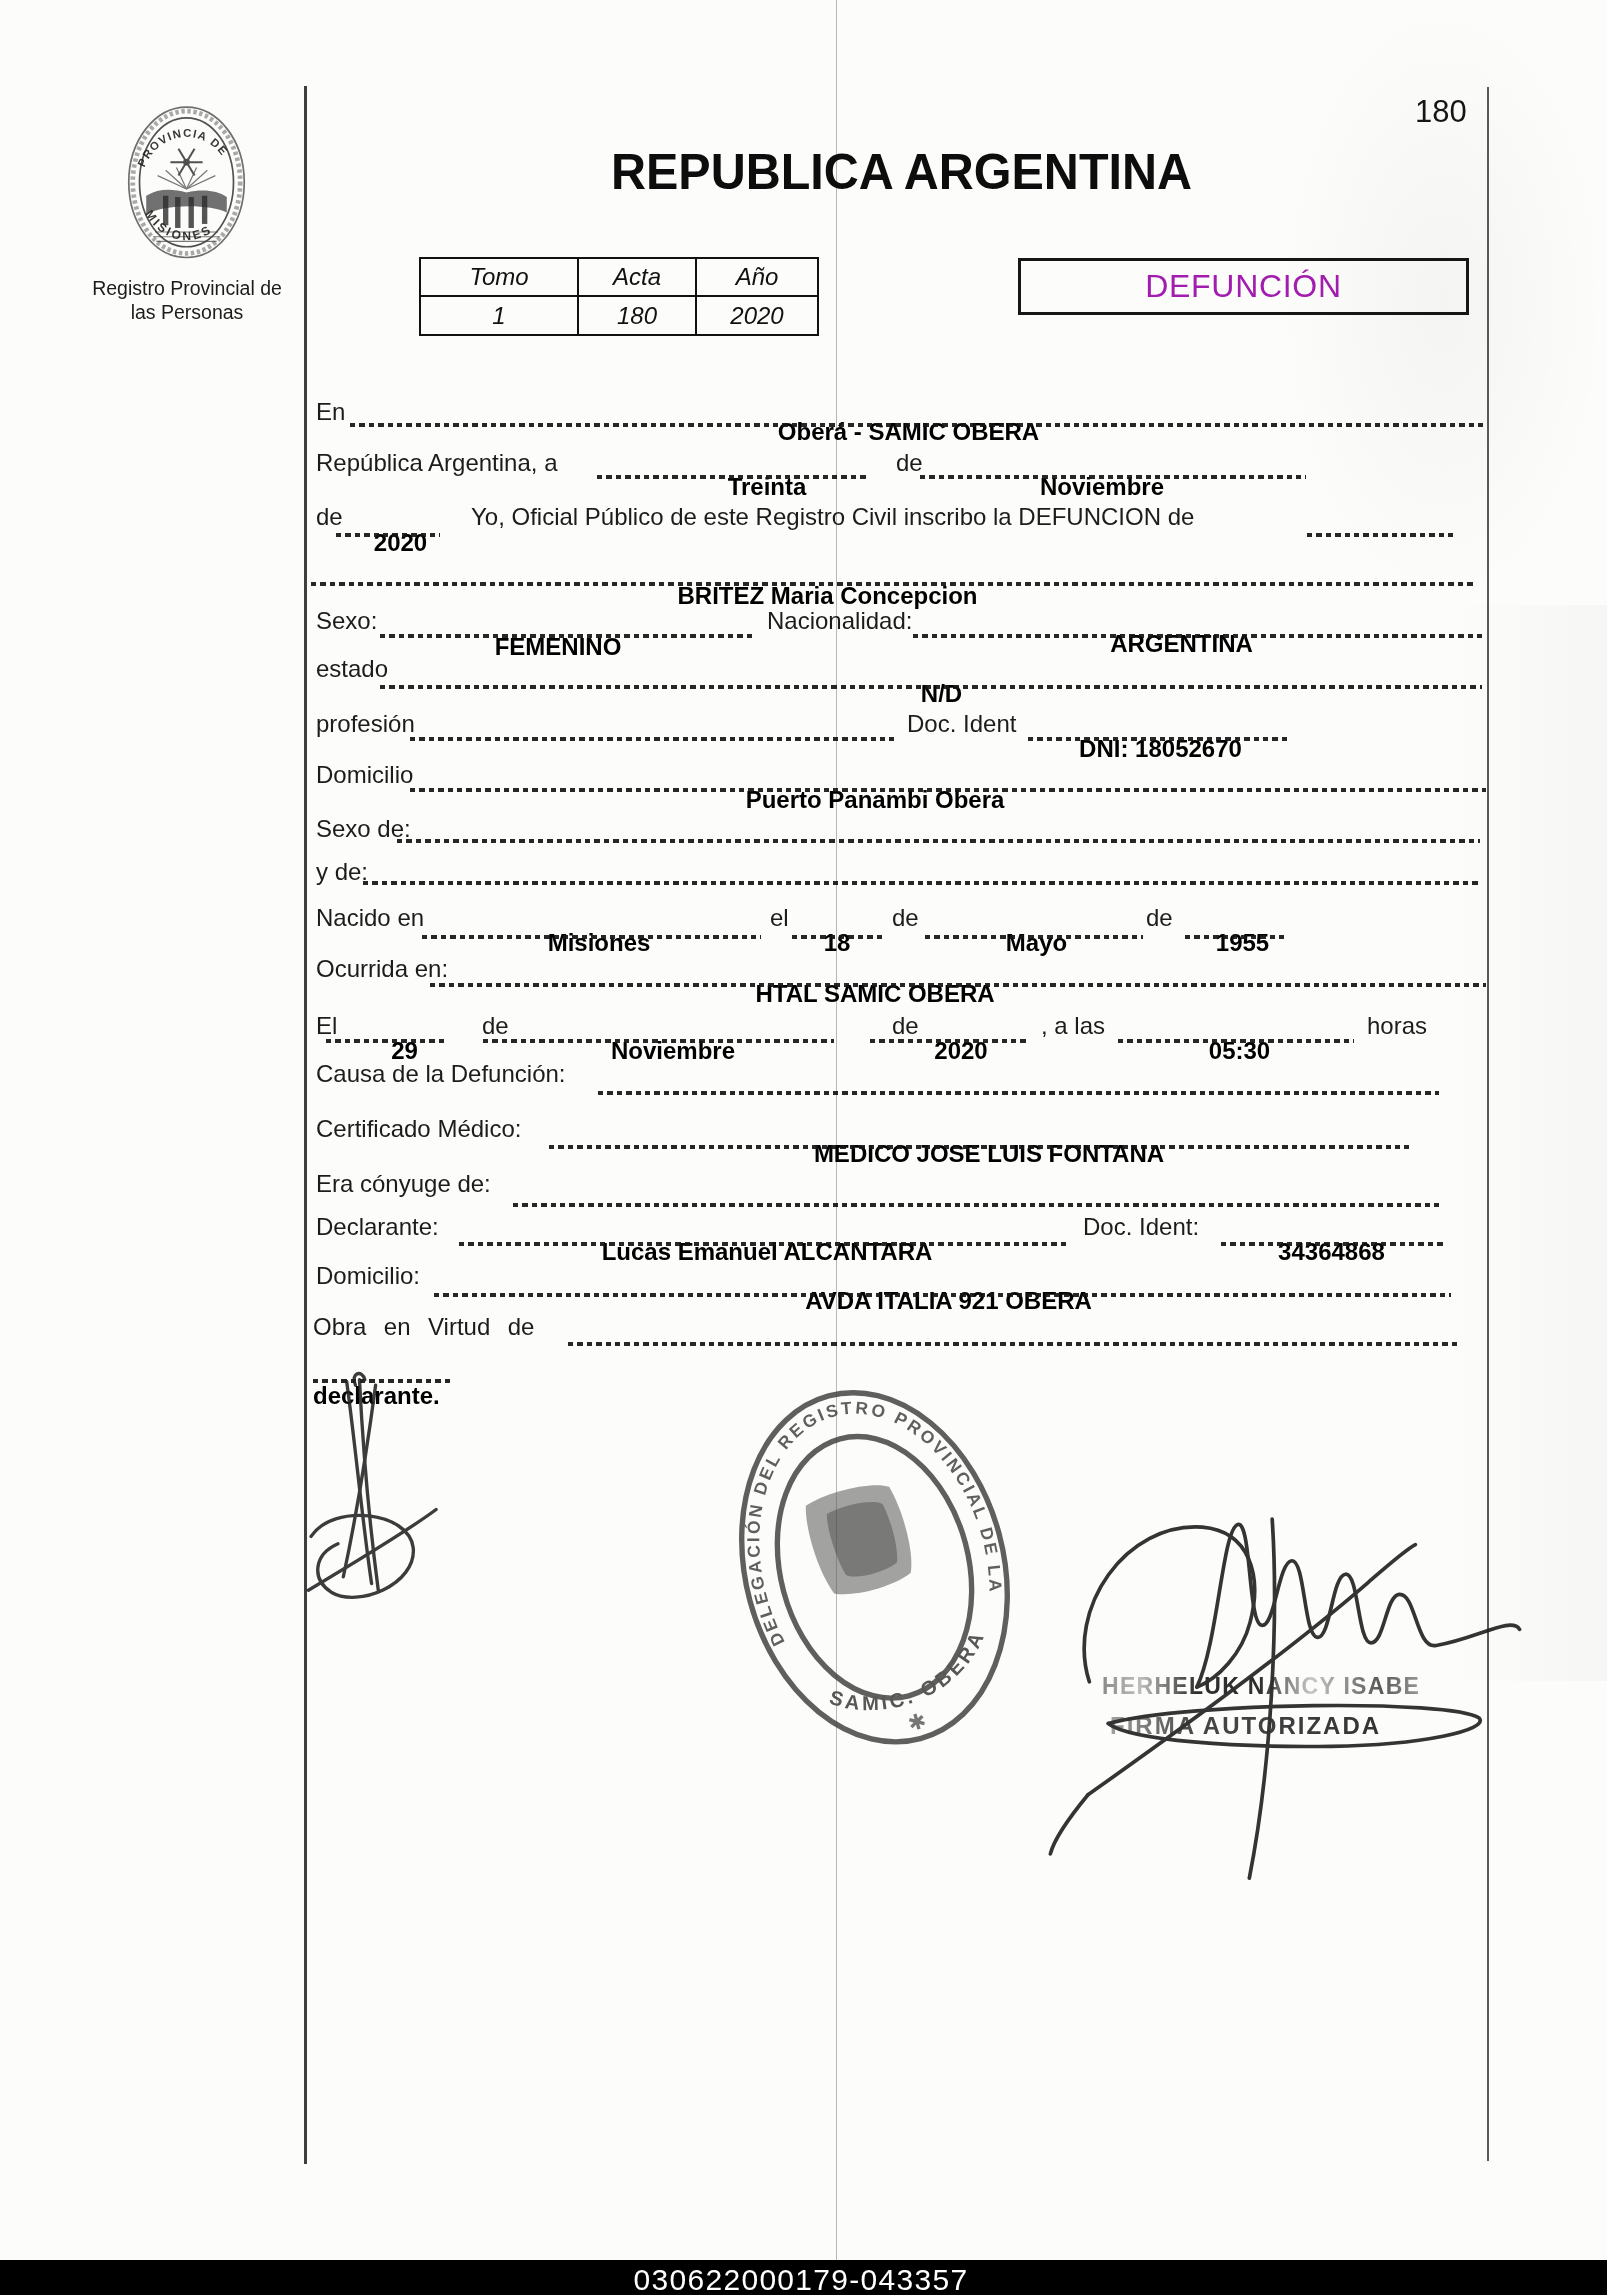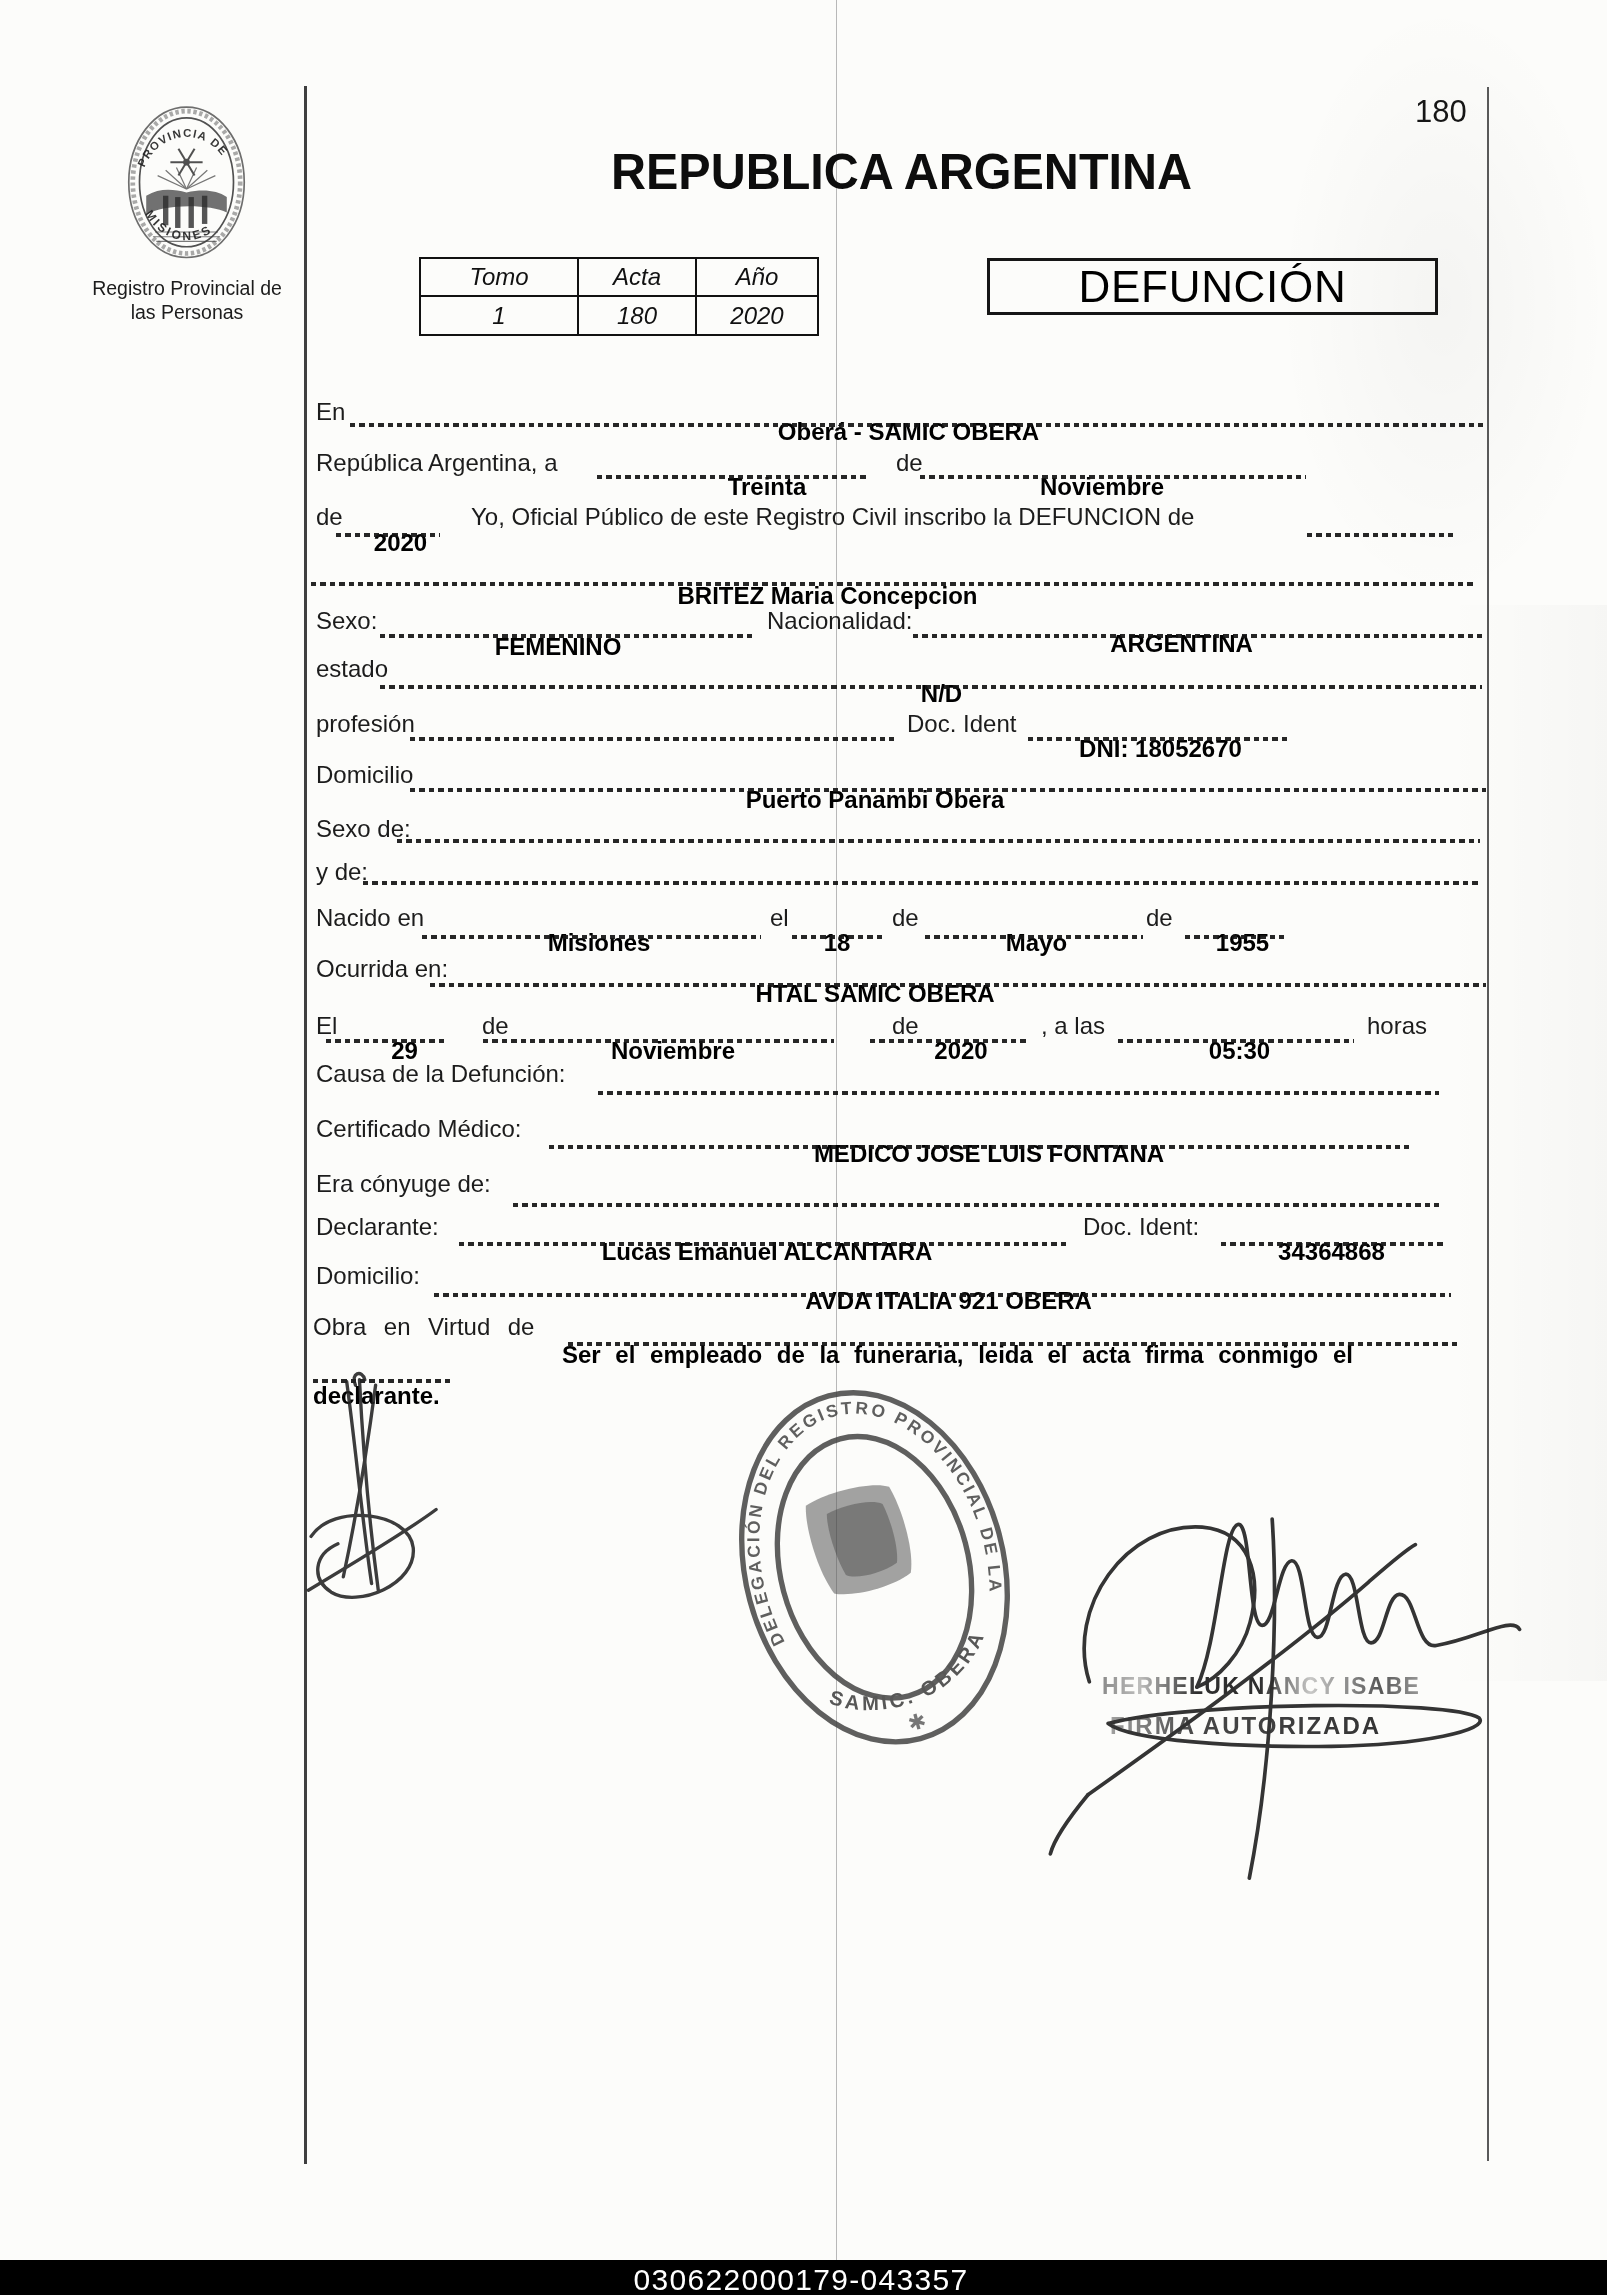--- a/index.html
+++ b/index.html
@@ -15,22 +15,22 @@
          font-size:50px;font-weight:700;color:#0d0d0d;transform:scaleX(.97);letter-spacing:0;}
   #pagenum{position:absolute;left:1415px;top:94px;font-size:31px;color:#161616;}
   #orgname{position:absolute;left:71px;top:276px;width:232px;text-align:center;
            font-size:19.5px;line-height:1.25;color:#1c1c1c;}
   #rec-table{position:absolute;left:419px;top:257px;width:396px;height:75px;border:2.7px solid #111;
              display:grid;grid-template-columns:158px 118px 120px;grid-template-rows:38px 37px;}
   #rec-table div{display:flex;align-items:center;justify-content:center;font-size:24px;color:#111;
                  border-right:2px solid #111;border-bottom:2px solid #111;font-style:italic;}
   #rec-table div:nth-child(3n){border-right:none;}
   #rec-table div:nth-child(n+4){border-bottom:none;}
-  #defbox{position:absolute;left:987px;top:258px;width:445px;height:51px;border:3.4px solid #161616;
-          display:flex;align-items:center;justify-content:center;font-size:44px;color:#000000;letter-spacing:0.7px;}
+  #defbox{position:absolute;left:1018px;top:258px;width:445px;height:51px;border:3.4px solid #161616;
+          display:flex;align-items:center;justify-content:center;font-size:32px;color:#a21caf;letter-spacing:0.7px;}
   #footer-bar{position:absolute;left:0;top:2260px;width:1607px;height:36px;background:#000;}
   #footer-code{position:absolute;left:599px;top:2263px;width:404px;text-align:center;
                font-size:30px;font-weight:400;color:#fff;letter-spacing:1.3px;}
   #auth-name{position:absolute;left:1102px;top:1673px;width:316px;font:700 23px "Liberation Sans",sans-serif;
              color:#2e2e2e;letter-spacing:1.3px;white-space:nowrap;
              -webkit-mask-image:linear-gradient(90deg,rgba(0,0,0,.55) 0,rgba(0,0,0,.3) 12%,#000 30%,#000 50%,rgba(0,0,0,.25) 66%,rgba(0,0,0,.8) 88%,rgba(0,0,0,.5) 100%);
              mask-image:linear-gradient(90deg,rgba(0,0,0,.55) 0,rgba(0,0,0,.3) 12%,#000 30%,#000 50%,rgba(0,0,0,.25) 66%,rgba(0,0,0,.8) 88%,rgba(0,0,0,.5) 100%);}
   #auth-title{position:absolute;left:1110px;top:1712px;width:282px;font:700 24px "Liberation Sans",sans-serif;
               color:#333;letter-spacing:2px;white-space:nowrap;
               -webkit-mask-image:linear-gradient(90deg,rgba(0,0,0,.45) 0,rgba(0,0,0,.9) 30%,#000 100%);
@@ -201,21 +201,20 @@
   <span class="lbl" style="left:1083px;top:1213px;">Doc. Ident:</span>
   <span class="val ctr" style="left:1251px;top:1209px;width:161px;">34364868</span>
   <div class="dots" style="left:459px;top:1242px;width:611px;"></div>
   <div class="dots" style="left:1221px;top:1242px;width:224px;"></div>
 
   <span class="lbl" style="left:316px;top:1262px;text-align:right;">Domicilio:</span>
   <span class="val ctr" style="left:740px;top:1258px;width:417px;">AVDA ITALIA 921 OBERA</span>
   <div class="dots" style="left:434px;top:1293px;width:1017px;"></div>
 
   <span class="lbl" style="left:313px;top:1313px;word-spacing:10.8px;">Obra en Virtud de</span>
-  <span class="val" style="left:562px;top:1312px;width:899px;word-spacing:8px;">Ser el empleado de la funeraria, leida el acta firma conmigo el</span>
   <div class="dots" style="left:568px;top:1342px;width:890px;"></div>
   <span class="val" style="left:313px;top:1353px;">declarante.</span>
   <div class="dots" style="left:313px;top:1379px;width:139px;"></div>
 
   <svg style="left:713px;top:1359px;" width="323" height="430" viewBox="0 0 480 640">
     <g transform="rotate(-15 240 310)" fill="none" stroke="#3d3d3d" opacity=".82">
       <ellipse cx="240" cy="310" rx="192" ry="264" stroke-width="8"></ellipse>
       <ellipse cx="240" cy="310" rx="140" ry="198" stroke-width="8"></ellipse>
       <path id="stamp-arc" d="M 84,389 A 166,232 0 1 1 396,389" stroke="none"></path>
       <text font-size="26" font-weight="700" fill="#3d3d3d" stroke="none" letter-spacing="4">

